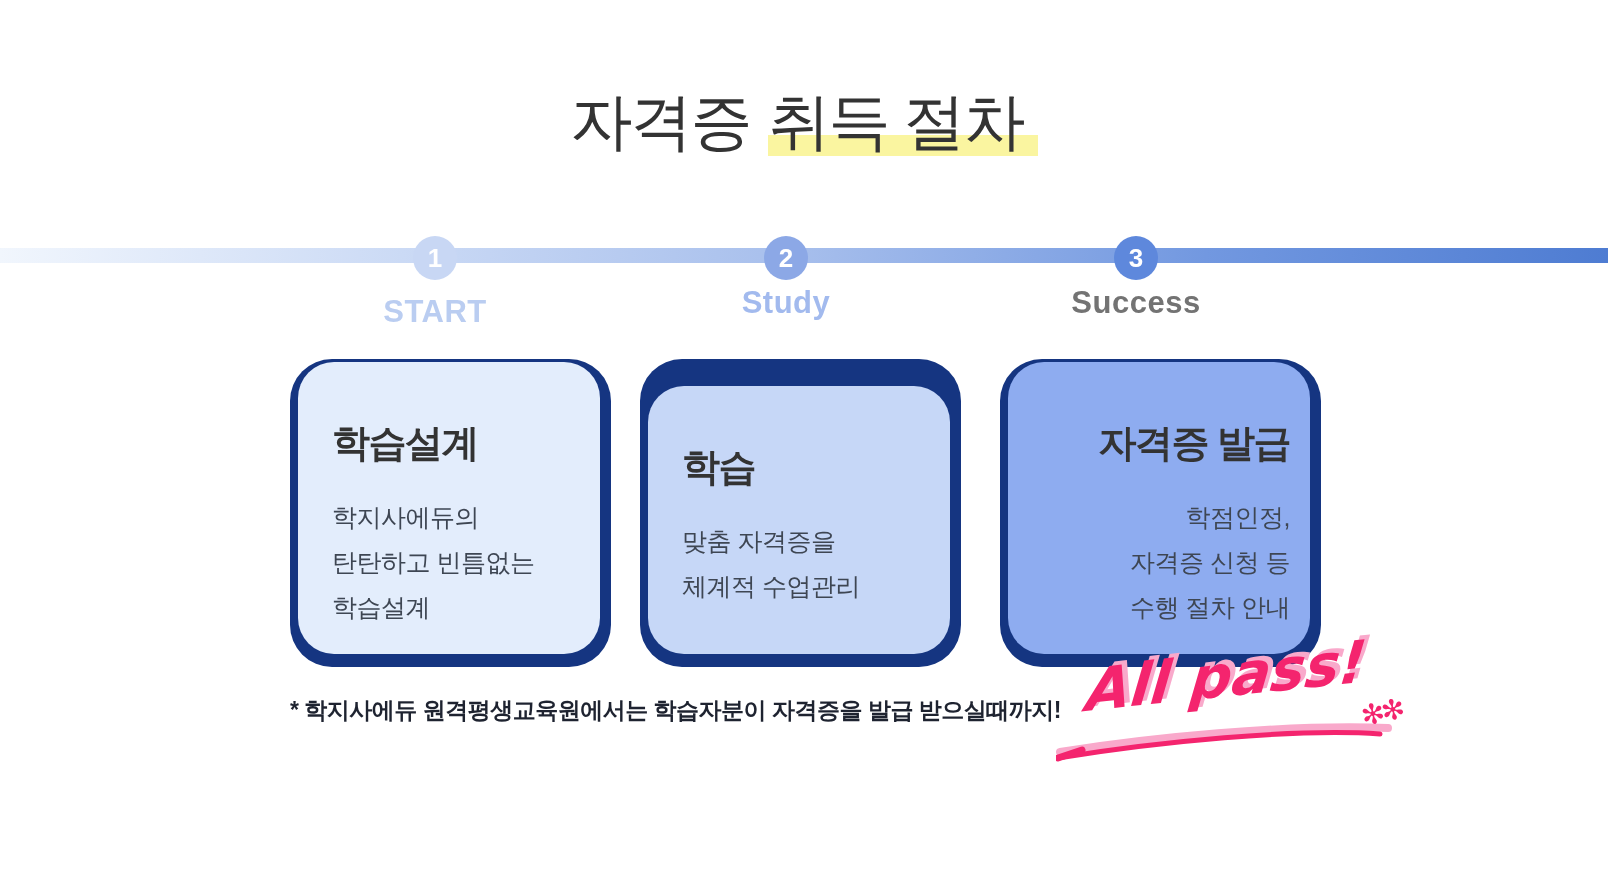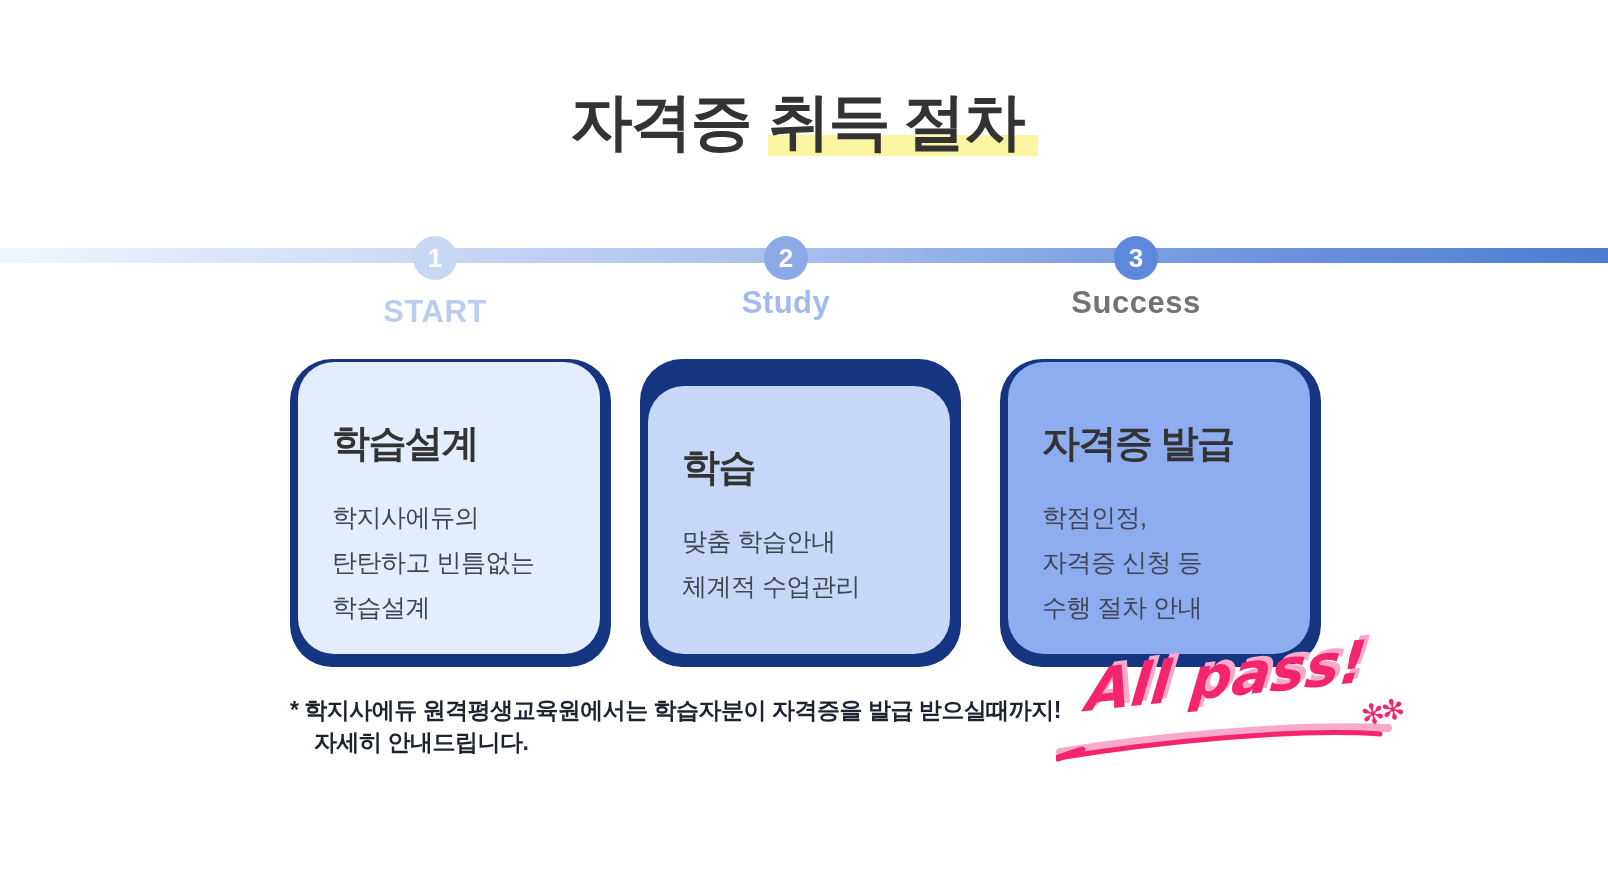--- a/index.html
+++ b/index.html
@@ -14,21 +14,21 @@
 
   
   .title-wrap {
     position: absolute;
     top: 82px;
     left: 0;
     width: 100%;
     text-align: center;
     font-size: 62px;
     line-height: 80px;
-    font-weight: 700;
+    font-weight: 400;
     color: #333333;
     letter-spacing: -2px;
     white-space: nowrap;
   }
   .title-prefix { margin-right: 18px; }
   .title-highlight {
     background: linear-gradient(to bottom, transparent 0 70%, #FAF5A0 70% 100%);
     padding-right: 14px;
   }
 
@@ -200,41 +200,40 @@
         <div>학습설계</div>
       </div>
     </div>
   </div>
 
   <div class="card card-2">
     <div class="card-shadow" style="background: rgb(21, 53, 129);"></div>
     <div class="card-face" style="background: rgb(198, 215, 247); margin-top: 24px;">
       <h2 class="card-title">학습</h2>
       <div class="card-body">
-        <div>맞춤 학습안내</div>
+        <div>맞춤 자격증을</div>
         <div>체계적 수업관리</div>
       </div>
     </div>
   </div>
 
   <div class="card card-3">
     <div class="card-shadow" style="background: rgb(21, 53, 129);"></div>
-    <div class="card-face" style="background: rgb(142, 172, 240);">
+    <div class="card-face" style="background: rgb(142, 172, 240); text-align: right;">
       <h2 class="card-title">자격증 발급</h2>
       <div class="card-body">
         <div>학점인정,</div>
         <div>자격증 신청 등</div>
         <div>수행 절차 안내</div>
       </div>
     </div>
   </div>
 
   <div class="footnote">
     <div class="footnote-line1">* 학지사에듀 원격평생교육원에서는 학습자분이 자격증을 발급 받으실때까지!</div>
-    <div class="footnote-line2">자세히 안내드립니다.</div>
   </div>
 
   <div class="stamp">
     <svg class="stamp-underline" viewBox="0 0 340 46" xmlns="http://www.w3.org/2000/svg">
       <path d="M4 36 C 90 22, 230 8, 332 12" stroke="#F9A9CB" stroke-width="8" fill="none" stroke-linecap="round"></path>
       <path d="M2 42 C 100 26, 240 12, 324 18" stroke="#F4246E" stroke-width="5" fill="none" stroke-linecap="round"></path>
       <path d="M2 42 L 26 34" stroke="#F4246E" stroke-width="7" fill="none" stroke-linecap="round"></path>
     </svg>
     <span class="stamp-text">All pass!</span>
     <span class="stamp-stars">✻✻</span>

